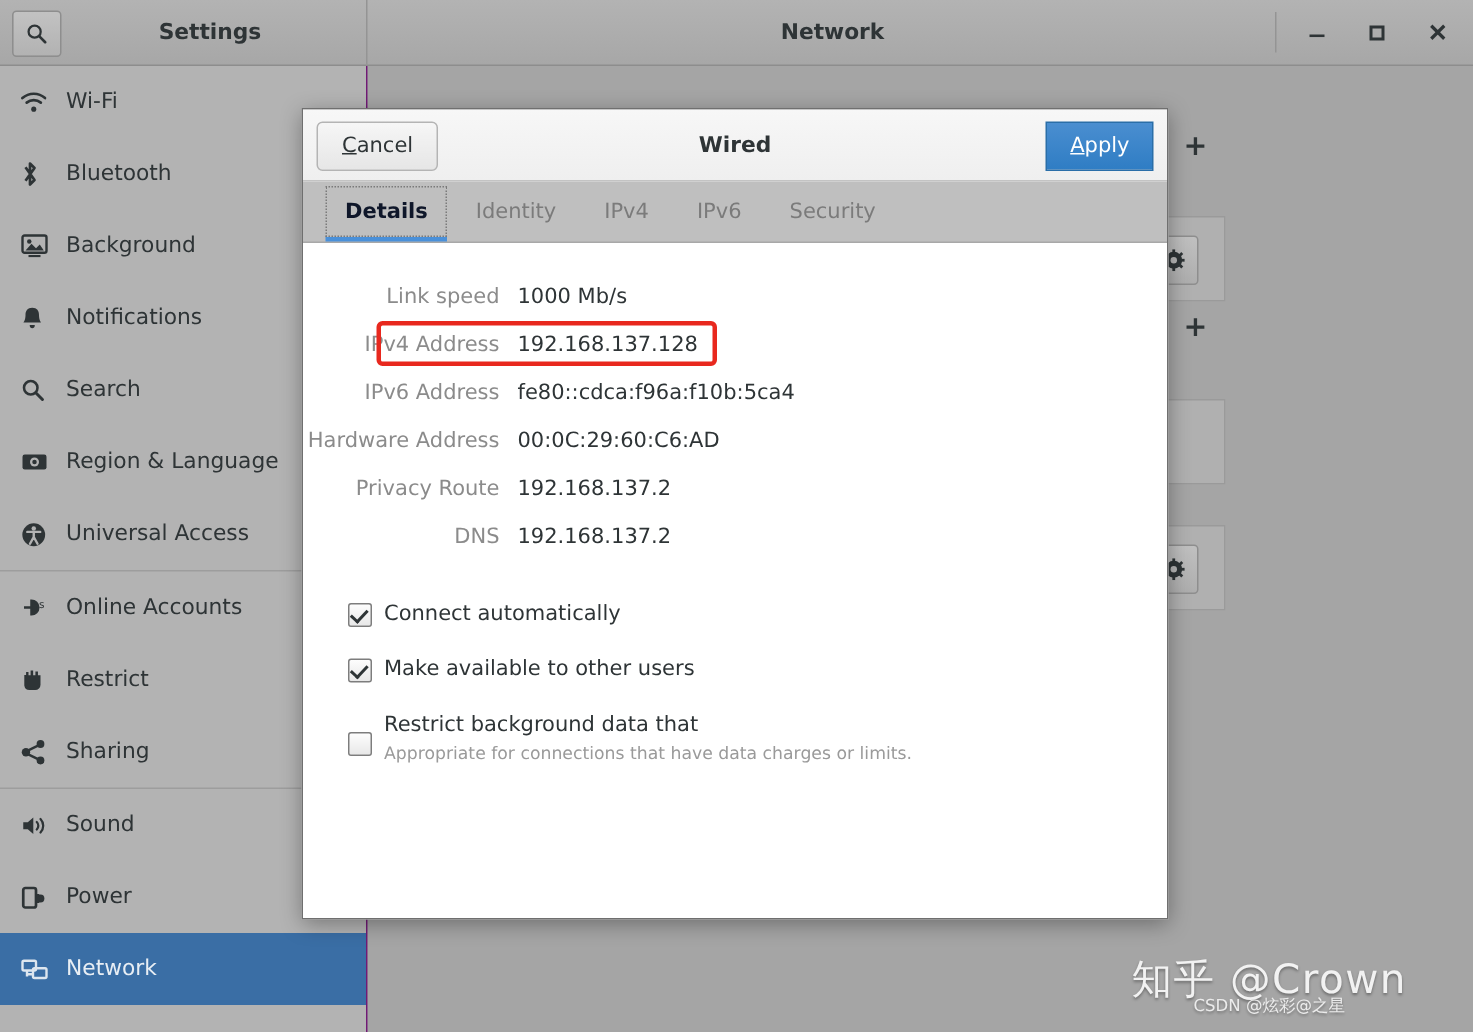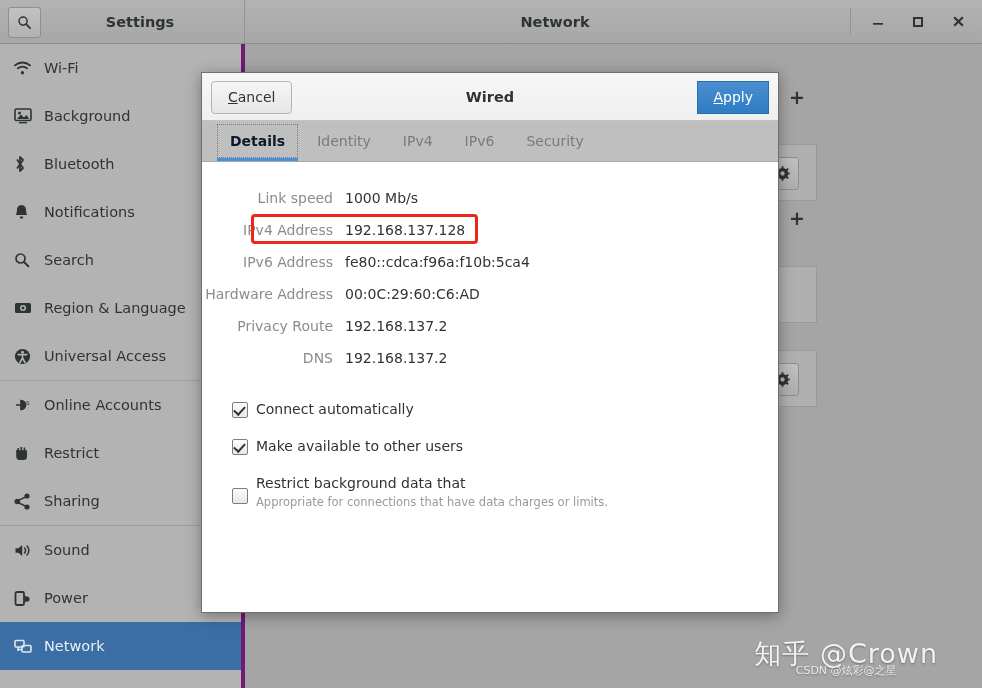--- a/index.html
+++ b/index.html
@@ -76,21 +76,21 @@
     width: 1px; height: 27px;
     background: #949494;
   }
 
   
   .sidebar {
     position: absolute;
     left: 0; top: 44px;
     width: 245px; height: 644px;
     background: #b3b3b3;
-    border-right: 4px solid #701a75;
+    border-right: 1px solid #701a75;
     box-sizing: border-box;
     overflow: hidden;
   }
   .side-item {
     position: relative;
     height: 48px;
     display: flex; align-items: center;
     padding-left: 14px;
     box-sizing: border-box;
     cursor: pointer;
@@ -364,37 +364,37 @@
           <path d="M1 4.2 A12 12 0 0 1 17 4.2" fill="none" stroke="#2e3436" stroke-width="1.9" stroke-linecap="round"></path>
           <path d="M4 7.4 A8 8 0 0 1 14 7.4" fill="none" stroke="#2e3436" stroke-width="1.9" stroke-linecap="round"></path>
           <circle cx="9" cy="12" r="1.8" fill="#2e3436"></circle>
         </svg>
       </span>
       <span>Wi-Fi</span>
     </div>
 
     <div class="side-item">
       <span class="ico">
+        <svg width="12" height="18" viewBox="0 0 12 18">
+          <path d="M3 4.5 L9 13 L6 16 L6 2 L9 5 L3 13.5" fill="none" stroke="#2e3436" stroke-width="1.8" stroke-linejoin="round"></path>
+        </svg>
+      </span>
+      <span>Bluetooth</span>
+    </div>
+
+    <div class="side-item">
+      <span class="ico">
         <svg width="18" height="16" viewBox="0 0 18 16">
           <rect x="1" y="1" width="16" height="11.5" rx="1.4" fill="none" stroke="#2e3436" stroke-width="1.6"></rect>
           <circle cx="5.5" cy="5" r="1.5" fill="#2e3436"></circle>
           <path d="M3 11 L7 6.5 L10 9.5 L12.5 7 L15.2 11 Z" fill="#2e3436"></path>
           <rect x="5" y="14" width="8" height="1.4" fill="#2e3436"></rect>
         </svg>
       </span>
       <span>Background</span>
-    </div>
-
-    <div class="side-item">
-      <span class="ico">
-        <svg width="12" height="18" viewBox="0 0 12 18">
-          <path d="M3 4.5 L9 13 L6 16 L6 2 L9 5 L3 13.5" fill="none" stroke="#2e3436" stroke-width="1.8" stroke-linejoin="round"></path>
-        </svg>
-      </span>
-      <span>Bluetooth</span>
     </div>
 
     <div class="side-item">
       <span class="ico">
         <svg width="15" height="17" viewBox="0 0 15 17">
           <path d="M7.5 1.2 C4.3 1.2 3 3.3 3 6 C3 9.5 1.6 11 1.6 11 L13.4 11 C13.4 11 12 9.5 12 6 C12 3.3 10.7 1.2 7.5 1.2 Z" fill="#2e3436"></path>
           <path d="M5.8 12.6 C5.8 14 6.5 14.8 7.5 14.8 C8.5 14.8 9.2 14 9.2 12.6 Z" fill="#2e3436"></path>
         </svg>
       </span>
       <span>Notifications</span>

